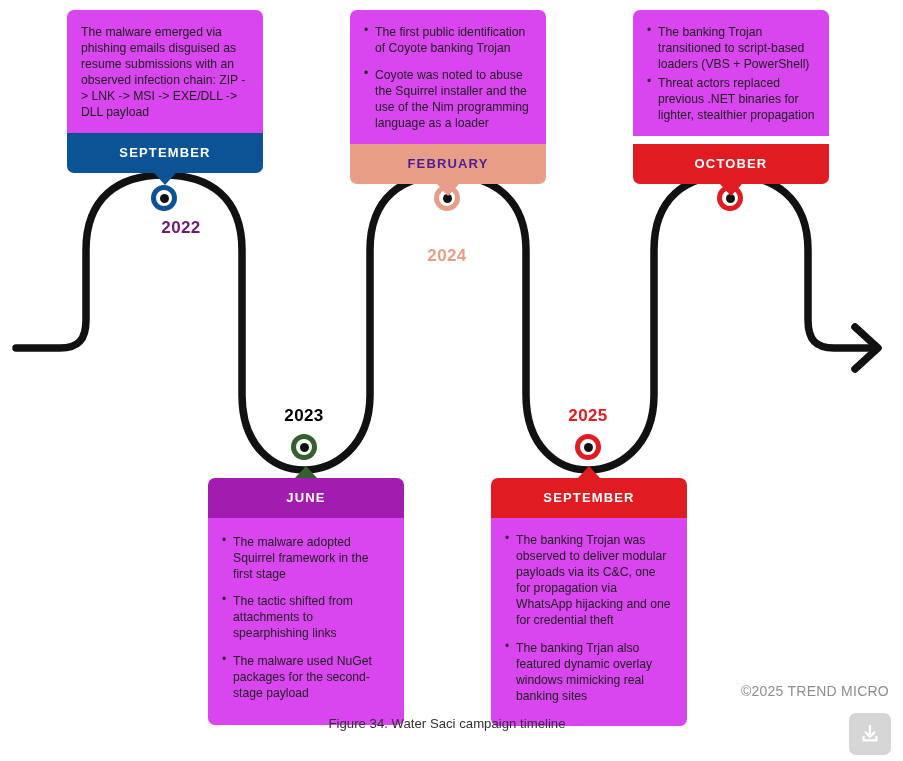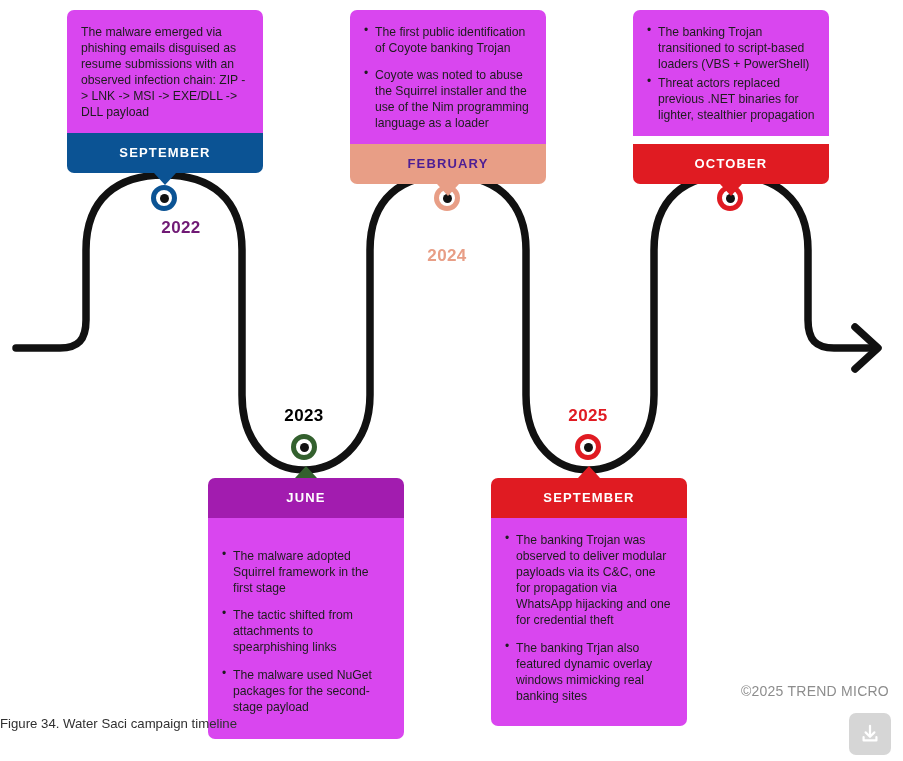--- a/index.html
+++ b/index.html
@@ -134,21 +134,21 @@
     font-size: 14px;
     letter-spacing: 0.25px;
     color: #8d8d8d;
     font-family: "Liberation Sans", sans-serif;
   }
 
   #figure-caption {
     position: absolute;
     left: 0; right: 9px;
     top: 716px;
-    text-align: left;
+    text-align: center;
     font-size: 13.2px;
     color: #303030;
   }
 
   #download-button {
     position: absolute;
     left: 849px;
     top: 713px;
     width: 42px;
     height: 42px;
@@ -245,21 +245,21 @@
       <ul class="bullets">
         <li style="margin-bottom:3px;">The banking Trojan transitioned to script-based loaders (VBS + PowerShell)</li>
         <li>Threat actors replaced previous .NET binaries for lighter, stealthier propagation</li>
       </ul>
     </div>
     <div class="card-label" style="background:#E01B22; color:#ffffff;margin-top:8px;">OCTOBER<span style="position: absolute; left: 50%; transform: translateX(-50%); width: 0px; height: 0px; border-left: 11px solid transparent; border-right: 11px solid transparent; top: 100%; border-top: 12px solid rgb(224, 27, 34);"></span></div>
   </div>
 
   <div class="card card-bottom" style="left:208px; top:478px;">
     <div class="card-label" style="background:#a21caf; color:#ffffff;">JUNE<span style="position: absolute; left: 50%; transform: translateX(-50%); width: 0px; height: 0px; border-left: 11px solid transparent; border-right: 11px solid transparent; bottom: 100%; border-bottom: 12px solid rgb(51, 96, 46);"></span></div>
-    <div class="card-body" style="padding-top:30px; padding-bottom:24px;">
+    <div class="card-body" style="padding-top:16px; padding-bottom:24px;">
       <ul class="bullets">
         <li>The malware adopted Squirrel framework in the first stage</li>
         <li>The tactic shifted from attachments to spearphishing links</li>
         <li>The malware used NuGet packages for the second-stage payload</li>
       </ul>
     </div>
   </div>
 
   <div class="card card-bottom" style="left:491px; top:478px;">
     <div class="card-label" style="background:#E01B22; color:#ffffff;">SEPTEMBER<span style="position: absolute; left: 50%; transform: translateX(-50%); width: 0px; height: 0px; border-left: 11px solid transparent; border-right: 11px solid transparent; bottom: 100%; border-bottom: 12px solid rgb(224, 27, 34);"></span></div>

